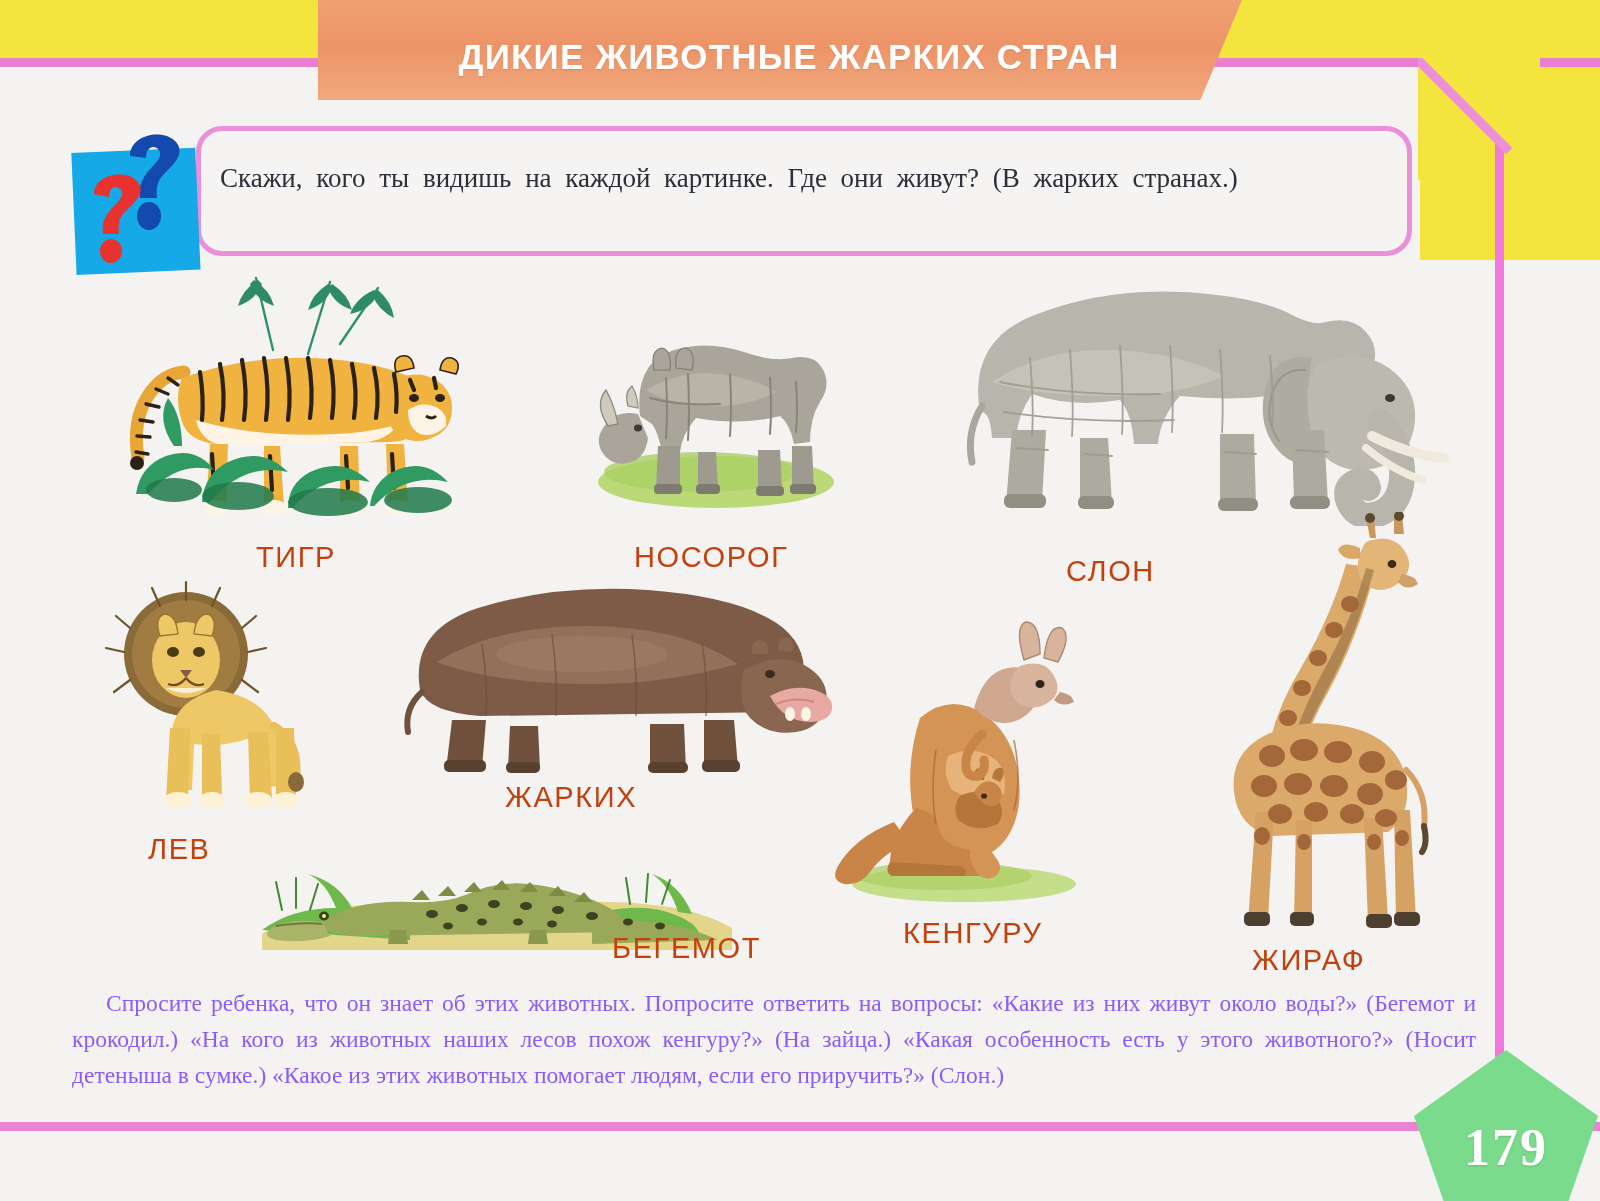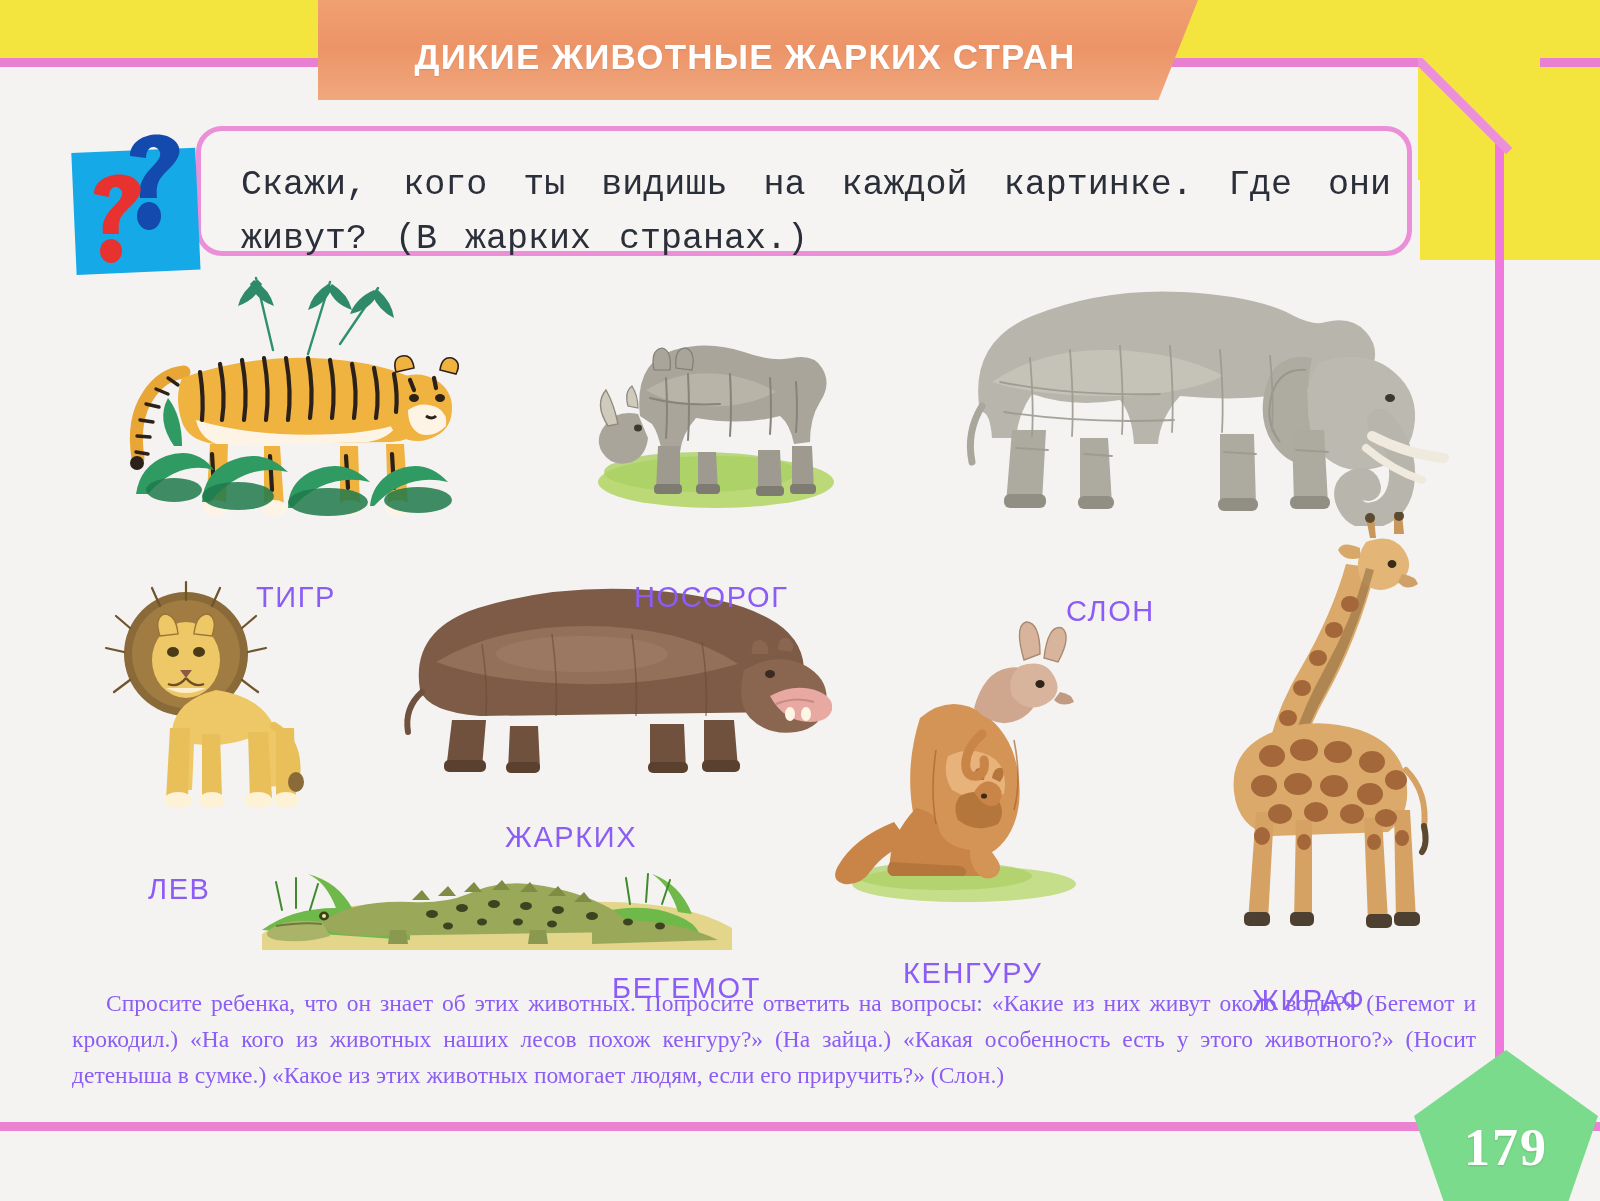--- a/index.html
+++ b/index.html
@@ -41,57 +41,56 @@
   .corner-fill-outside{
     position:absolute;left:1418px;top:58px;width:182px;height:122px;z-index:2;
     background:#f3e53e;
   }
 
   
   .title-banner{
     position:absolute;left:318px;top:0;width:880px;height:100px;z-index:6;
     background:linear-gradient(180deg,#f0a072 0%,#ec9468 48%,#f1a87d 100%);
     clip-path:polygon(0 0,100% 0,95.5% 100%,0 100%);
-    display:flex;align-items:center;justify-content:center;
+    display:flex;align-items:center;justify-content:center;padding-left:44px;
   }
   .title-banner .t{
     color:#ffffff;font-weight:bold;font-size:35px;letter-spacing:1.2px;
     text-align:center;padding-right:26px;padding-top:14px;
     text-shadow:0 1px 1px rgba(150,90,60,.25);
     font-family:"Liberation Sans","DejaVu Sans",sans-serif;
   }
 
   
   .instr-box{
     position:absolute;left:196px;top:126px;width:1216px;height:130px;z-index:5;
     border:5px solid #eb8fd9;border-radius:26px;background:#f5f4f2;
     box-sizing:border-box;
   }
   .instr-text{
-    position:absolute;left:241px;top:158px;width:1150px;z-index:7;
-    font-size:35px;color:#2b2f3a;line-height:1.55;
+    position:absolute;left:220px;top:158px;width:1150px;z-index:7;
+    font-size:27px;color:#2b2f3a;line-height:1.55;
     text-align:justify;text-align-last:left;
     word-spacing:7px;
-    font-family:Liberation Mono, monospace;
+    font-family:Liberation Serif, serif;
   }
 
   
   .qicon{
     position:absolute;left:68px;top:118px;width:150px;height:165px;z-index:9;
   }
 
   
   .animal{position:absolute;z-index:6;}
   .animal svg{display:block;width:100%;height:100%;}
   .label{
     position:absolute;z-index:8;
-    font-size:29px;letter-spacing:1.6px;color:#8b5cf6;
+    font-size:29px;letter-spacing:1.6px;color:#c2410c;
     font-family:"Liberation Sans","DejaVu Sans",sans-serif;
     white-space:nowrap;
-    margin-top:40px;
   }
 
   
   .note{
     position:absolute;left:72px;top:986px;width:1404px;z-index:7;
     font-size:23.5px;line-height:1.53;color:#8b5cf6;
     text-align:justify;text-align-last:left;
     font-family:"Liberation Serif","DejaVu Serif",serif;
   }
   .note .indent{display:inline-block;width:34px;}

